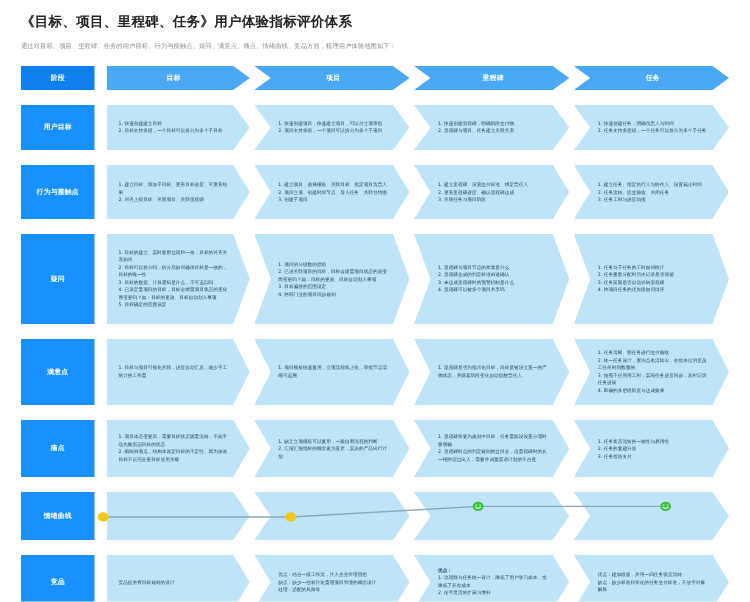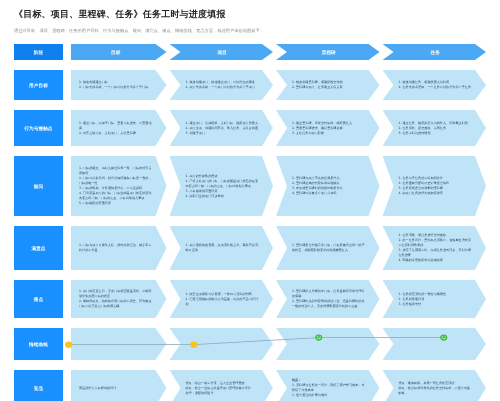--- a/index.html
+++ b/index.html
@@ -137,21 +137,21 @@
     width: 100%; height: 100%;
     pointer-events: none;
   }
   .curve-layer svg { width: 100%; height: 100%; display: block; }
 </style>
 </head>
 <body>
 
 <div id="page">
 
-  <div class="title">《目标、项目、里程碑、任务》任务工时与进度填报</div>
+  <div class="title">《目标、项目、里程碑、任务》用户体验指标评价体系</div>
   <div class="subtitle">通过对目标、项目、里程碑、任务的用户目标、行为与接触点、疑问、满意点、痛点、情绪曲线、竞品方面，梳理用户体验地图如下：</div>
 
   <div class="grid">
 
     <div class="row header">
       <div class="rowlabel head">阶段</div>
       <div class="track">
         <div class="chev head">目标</div>
         <div class="chev head">项目</div>
         <div class="chev head">里程碑</div>

